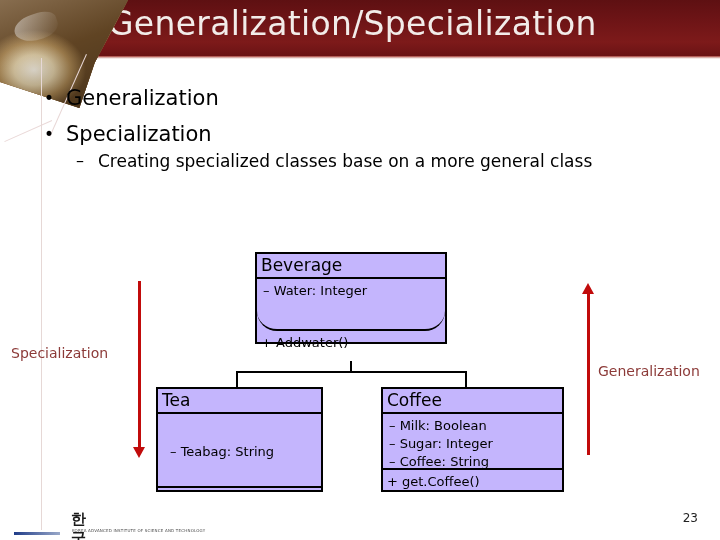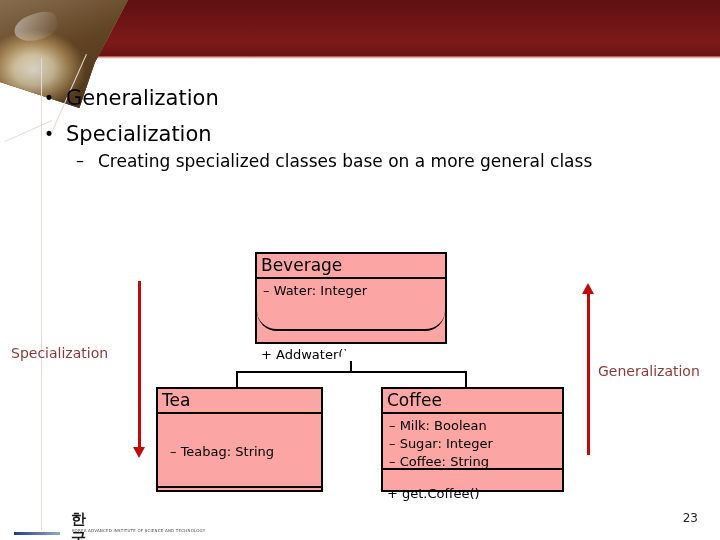--- a/index.html
+++ b/index.html
@@ -135,21 +135,21 @@
     left: 40px; top: 0;
     font-size: 16px;
   }
 
   
   .uml { position: absolute; left: 0; top: 0; width: 720px; height: 540px; }
 
   .cls {
     position: absolute;
     border: 2px solid #000000;
-    background: #fca5a5;
+    background: #c4b5fd;
     box-sizing: border-box;
   }
   .cls .name {
     font-size: 17px;
     color: #000000;
     padding: 1px 0 2px 4px;
     border-bottom: 2px solid #000000;
     line-height: 20px;
     white-space: nowrap;
   }
@@ -159,21 +159,21 @@
     box-sizing: border-box;
   }
   .cls .attrs .row,
   .cls .ops .row {
     font-size: 13px;
     color: #000000;
     line-height: 18px;
     white-space: nowrap;
   }
   .cls .ops {
-    padding: 15px 0 3px 4px;
+    padding: 3px 0 3px 4px;
   }
 
   #cls-beverage { left: 255px; top: 252px; width: 192px; height: 92px; }
   #cls-beverage .attrs { height: 52px; border-radius: 20px; }
   #cls-tea { left: 156px; top: 387px; width: 167px; height: 105px; }
   #cls-tea .attrs { height: 48px; margin-top: 26px; }
   #cls-coffee { left: 381px; top: 387px; width: 183px; height: 105px; }
   #cls-coffee .attrs { height: 56px; }
 
   .line { position: absolute; background: #000000; }
@@ -256,20 +256,21 @@
 </style>
 </head>
 <body>
 
 <div id="slide">
 
   <div class="header-band"></div>
   <div class="header-band-edge"></div>
   <div class="header-notch"></div>
   <div class="header-notch2"></div>
+  <div class="page-title">Generalization/Specialization</div>
 
   <div class="corner-photo">
     <div class="corner-photo-hl"></div>
   </div>
   <div class="corner-photo-shade"></div>
   <div class="corner-diag"></div>
   <div class="corner-diag2"></div>
   <div class="vguide"></div>
 
   <div class="bullets">

